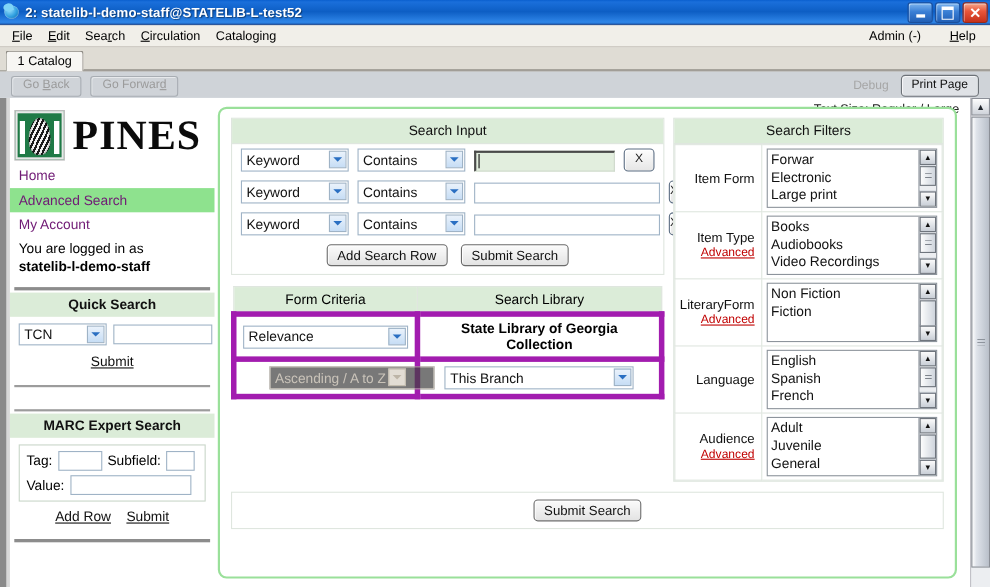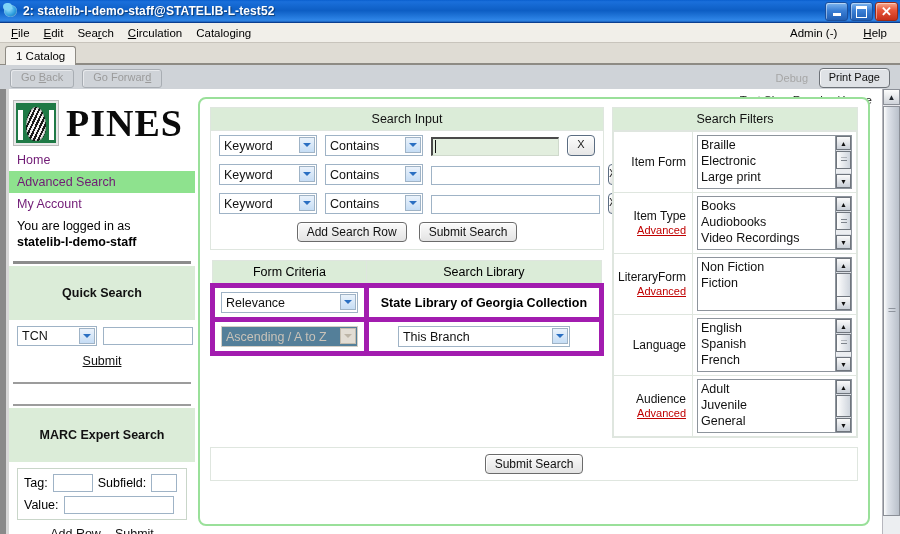--- a/index.html
+++ b/index.html
@@ -163,21 +163,21 @@
   .navlist{border-top:none;}
   .navitem{
     font-size:12.5px;color:#701a75;padding:3px 8px;line-height:16px;
   }
   .navitem.sel{background:#8ee28e;}
   .loggedin{font-size:12.5px;padding:3px 8px 2px 8px;line-height:16px;}
   .loggedin b{display:block;}
   .hr-thick{height:3px;background:#8c8c8c;margin:9px 4px 0 4px;}
   .panel-head{
     background:#dbecd8;text-align:center;font-weight:bold;font-size:12.5px;
-    padding:20px 0;color:#111;margin-top:2px;
+    padding:4px 0;color:#111;margin-top:2px;
   }
   .panel-body{padding:6px 8px 6px 8px;}
   .row-inline{display:flex;align-items:center;gap:6px;}
   .sel-small{
     width:80px;height:20px;font-size:12.5px;
   }
   .link-c{display:block;text-align:center;margin-top:8px;}
   .lnk{color:#111;text-decoration:underline;font-size:12.5px;cursor:pointer;}
   .hr-thin{height:2px;background:#9c9c9c;margin:8px 4px 2px 4px;}
   .marc-box{
@@ -203,21 +203,21 @@
   .selwrap .chev{
     position:absolute;right:2px;top:2px;width:16px;height:16px;
     background:linear-gradient(to bottom,#eaf2fb,#c6ddf5);
     border:1px solid #9fb3c6;box-sizing:border-box;
     display:flex;align-items:center;justify-content:center;pointer-events:none;
   }
   .selwrap .chev i{
     width:0;height:0;border-left:4px solid transparent;border-right:4px solid transparent;
     border-top:4px solid #2a6fc2;display:block;font-style:normal;
   }
-  .selwrap.disabled select{background:#0c4a6e;color:#b3aa9c;border-color:#c3bcae;}
+  .selwrap.disabled select{background:#404040;color:#b3aa9c;border-color:#c3bcae;margin-left:24px;}
   .selwrap.disabled .chev{background:#e2ddd4;border-color:#c3bcae;}
   .selwrap.disabled .chev i{border-top-color:#bdb5a7;}
 
   .btn{
     font-family:"Liberation Sans",sans-serif;font-size:12px;color:#111;
     background:linear-gradient(to bottom,#fbfbfb,#e3e3e3);
     border:1px solid #6b6b6b;border-radius:4px;padding:2px 9px;
     box-shadow:inset 1px 1px 0 rgba(255,255,255,.85);
   }
 
@@ -560,21 +560,21 @@
               <div class="box-head">Search Filters</div>
               <table>
                 <tbody>
                     <tr>
                   <td class="lbl">
                     <span>Item Form</span>
                   </td>
                   <td>
                     <div class="listbox">
                       <div class="opts">
-                        <div>Braille</div>
+                        <div>Forwar</div>
                         <div>Electronic</div>
                         <div>Large print</div>
                       </div>
                       <div class="lb-scroll">
                         <div class="lb-track"></div>
                         <div class="lb-arrow">▲</div>
                         <div class="lb-thumb">
                               <span class="lb-grip"></span>
                             </div>
                         <div class="lb-arrow bot">▼</div>

